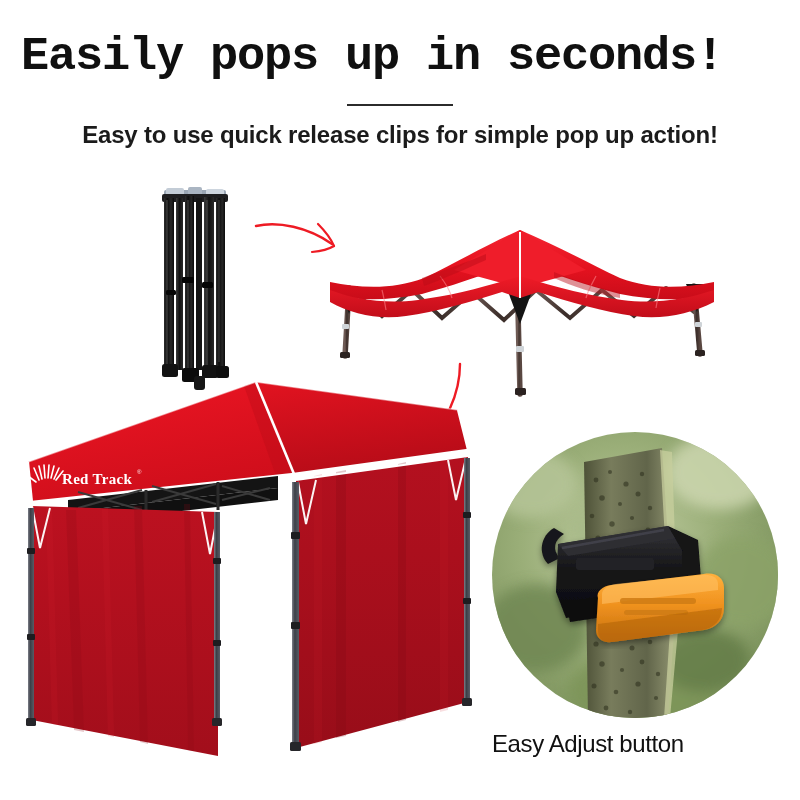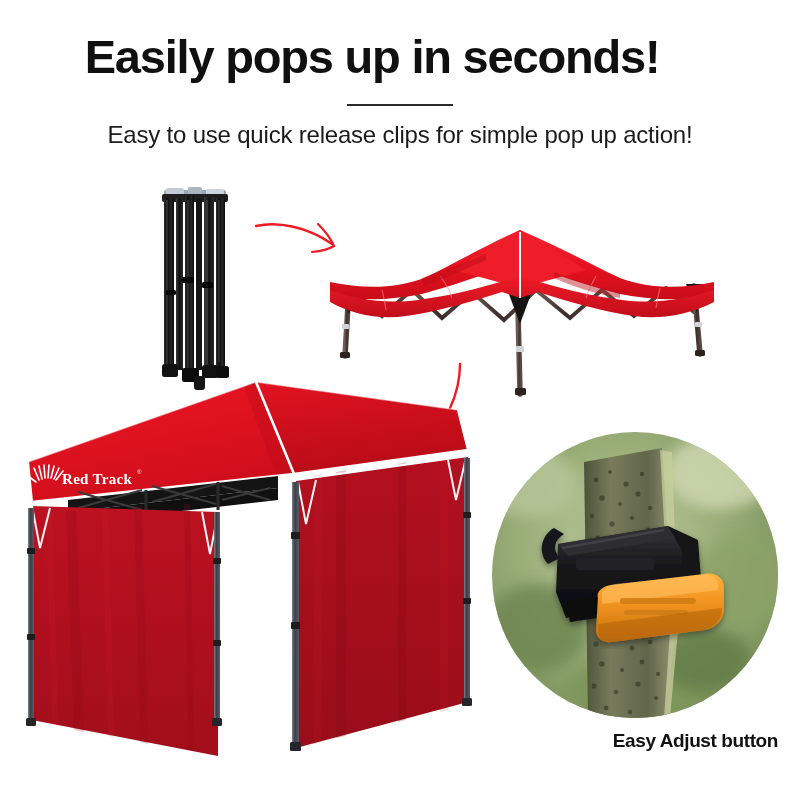--- a/index.html
+++ b/index.html
@@ -25,37 +25,38 @@
     left: 0;
     top: 32px;
     width: 744px;
     text-align: center;
     font-size: 47px;
     font-weight: 700;
     letter-spacing: -1.2px;
     color: #101010;
     line-height: 1.08;
     white-space: nowrap;
+    font-family: Liberation Mono, monospace;
   }
   .divider {
     position: absolute;
     left: 347px;
     top: 104px;
     width: 106px;
     height: 2px;
     background: #2b2b2b;
   }
   .subhead {
     position: absolute;
     left: 0;
     top: 121px;
     width: 800px;
     text-align: center;
     font-size: 24px;
-    font-weight: 400;
+    font-weight: 700;
     letter-spacing: -0.2px;
     color: #1b1b1b;
     white-space: nowrap;
   }
 
   
   .region { position: absolute; }
   .region svg { display: block; width: 100%; height: 100%; overflow: visible; }
 
   
@@ -64,23 +65,23 @@
   #arrow-one      { left: 252px; top: 212px; width: 100px; height: 48px; }
   #arrow-two      { left: 404px; top: 358px; width: 66px;  height: 104px; }
   #main-gazebo    { left: 6px;   top: 372px; width: 472px; height: 400px; }
   #clip-photo     { left: 492px; top: 432px; width: 286px; height: 286px; }
 
   .caption {
     position: absolute;
     left: 492px;
     top: 730px;
     width: 286px;
-    text-align: right;
-    font-size: 19px;
-    font-weight: 700;
+    text-align: left;
+    font-size: 24px;
+    font-weight: 400;
     letter-spacing: -0.4px;
     color: #111111;
     white-space: nowrap;
   }
 
   
   .photo-circle {
     position: absolute;
     inset: 0;
     border-radius: 50%;

